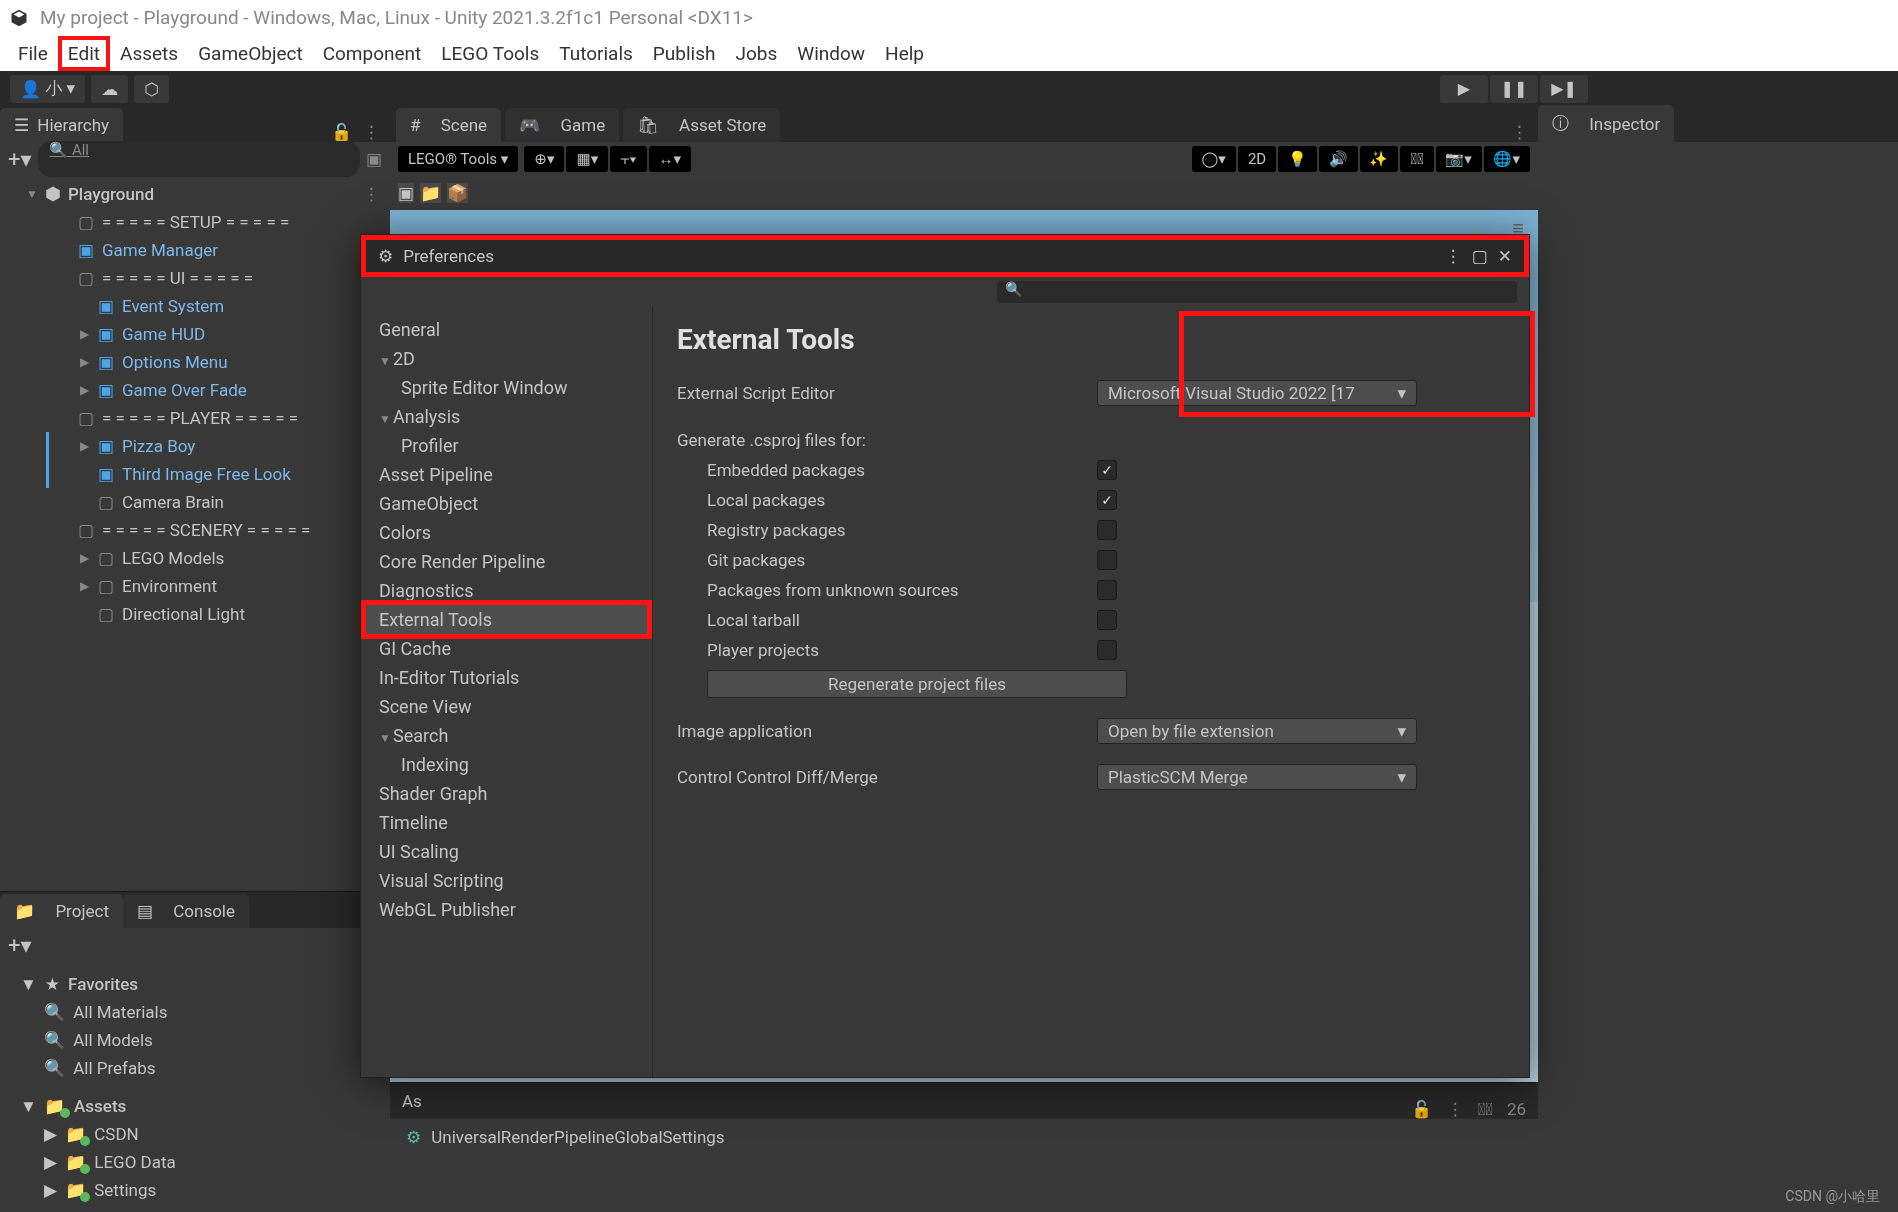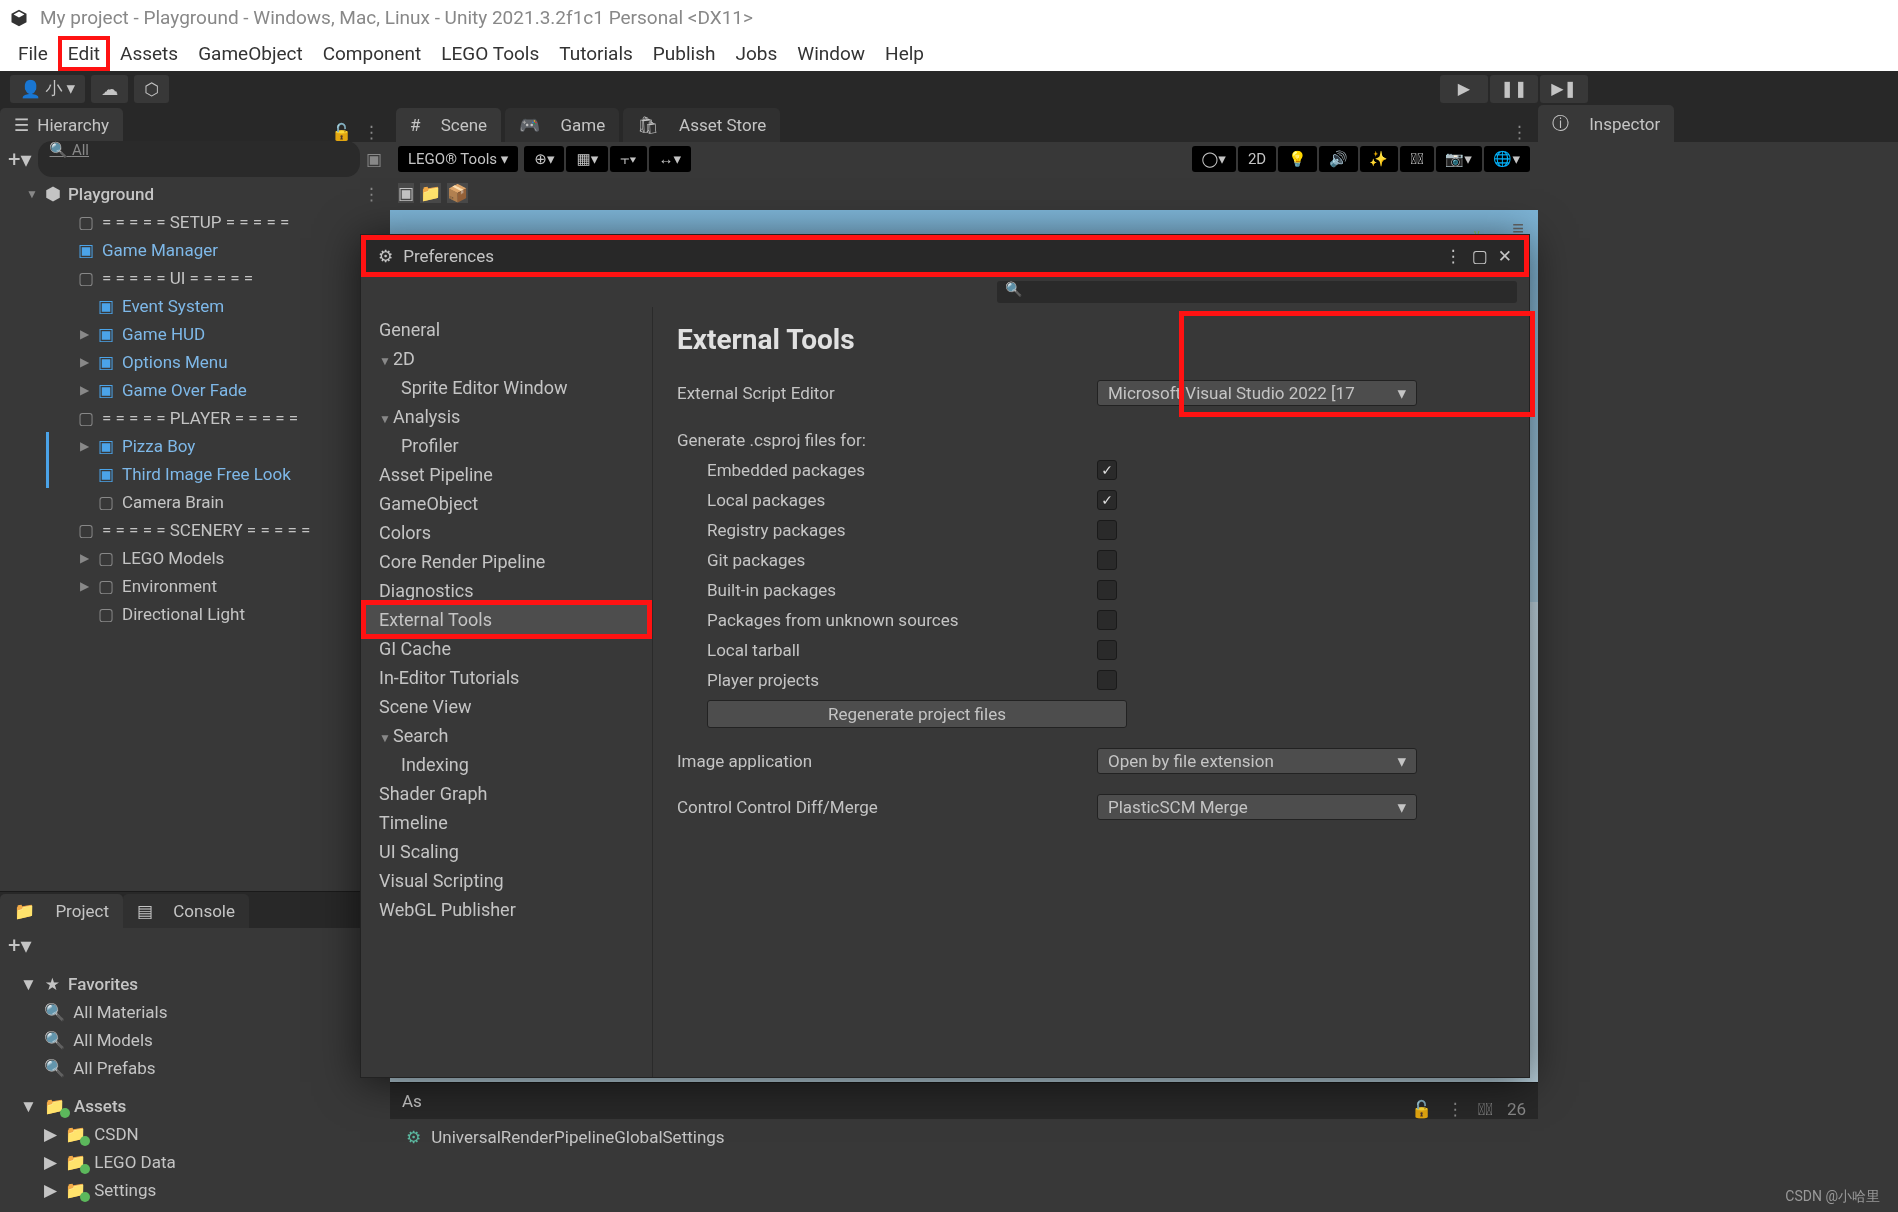--- a/index.html
+++ b/index.html
@@ -453,24 +453,20 @@
         </div>
       <div class="pref-row">
           <span class="label indent">Registry packages</span>
           <div class="checkbox"></div>
         </div>
       <div class="pref-row">
           <span class="label indent">Git packages</span>
           <div class="checkbox"></div>
         </div>
       <div class="pref-row">
-          <span class="label indent">Built-in packages</span>
-          <div class="checkbox"></div>
-        </div>
-      <div class="pref-row">
           <span class="label indent">Packages from unknown sources</span>
           <div class="checkbox"></div>
         </div>
       <div class="pref-row">
           <span class="label indent">Local tarball</span>
           <div class="checkbox"></div>
         </div>
       <div class="pref-row">
           <span class="label indent">Player projects</span>
           <div class="checkbox"></div>

